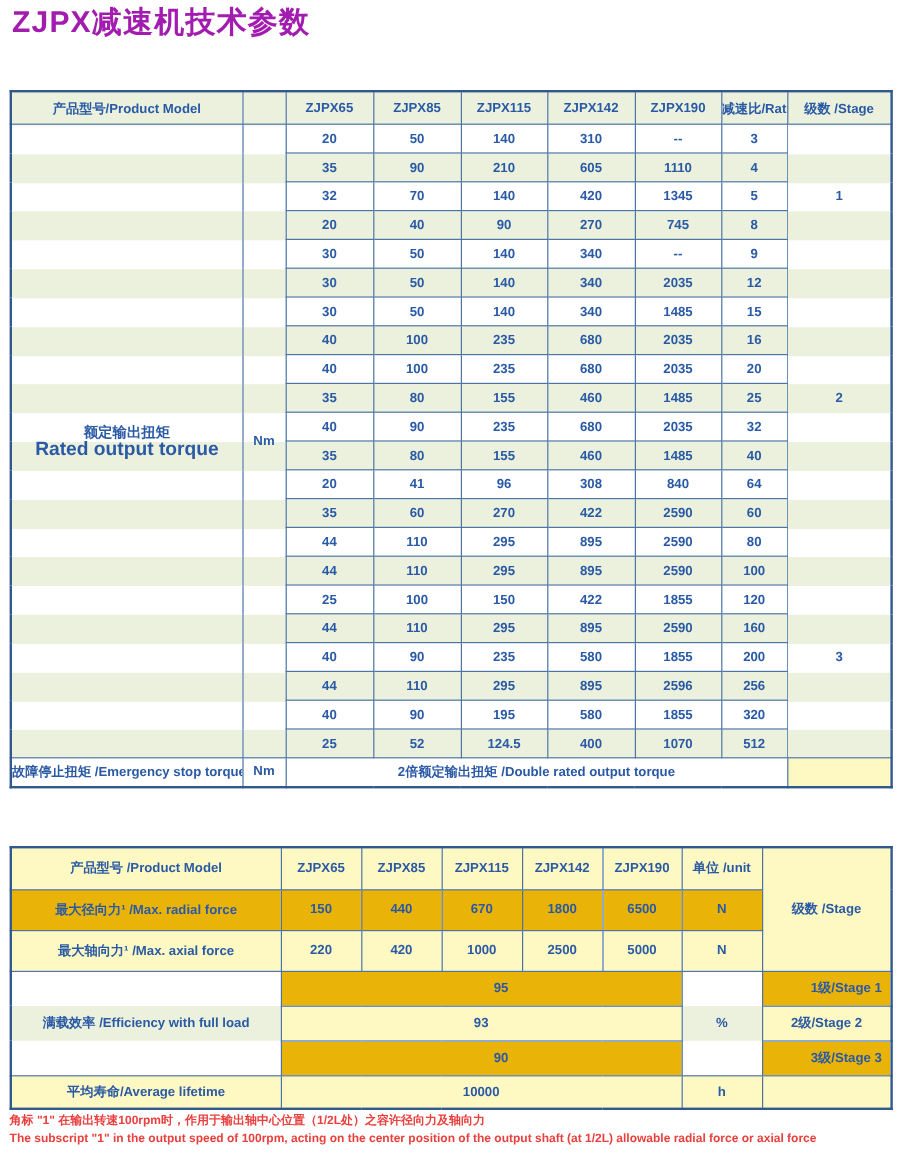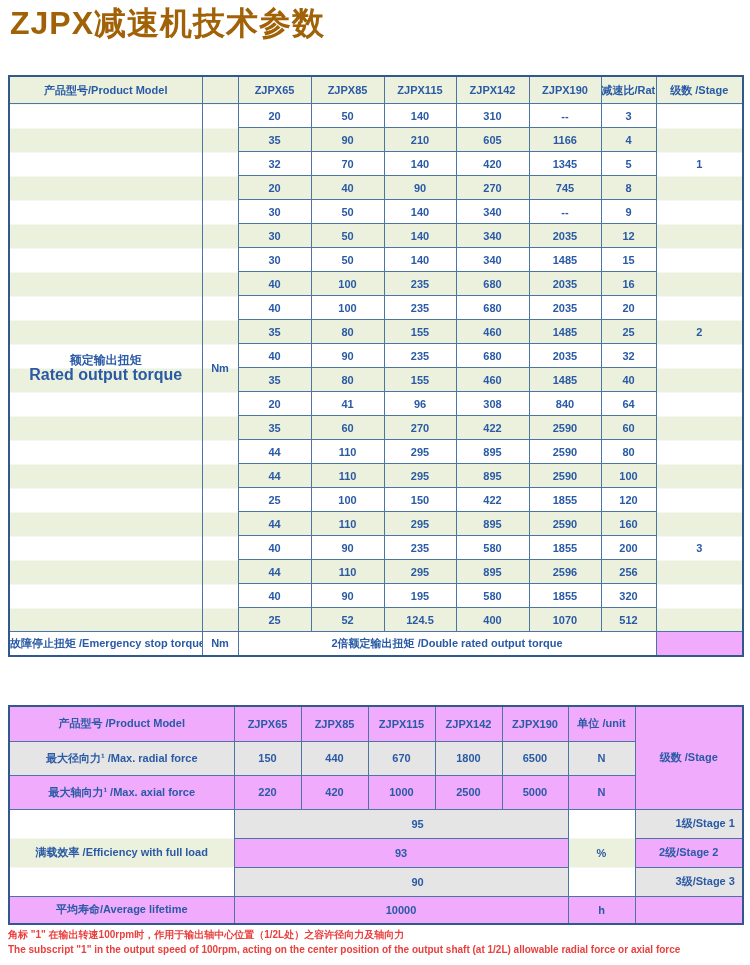--- a/index.html
+++ b/index.html
@@ -1,34 +1,34 @@
 <!DOCTYPE html>
 <html><head>
 <meta charset="utf-8">
 <style>
   html,body{margin:0;padding:0;background:#ffffff;}
   body{width:750px;height:965px;font-family:"Liberation Sans","DejaVu Sans",sans-serif;position:relative;overflow:hidden;}
   .page{position:relative;width:750px;height:965px;}
-  .title{position:absolute;left:10px;top:2px;margin:0;font-size:32px;font-weight:bold;color:#a16207;letter-spacing:1px;}
+  .title{position:absolute;left:10px;top:2px;margin:0;font-size:25px;font-weight:bold;color:#a21caf;letter-spacing:1px;}
   table{border-collapse:collapse;table-layout:fixed;position:absolute;left:8px;border:2px solid #31598e;}
   td,th{border:1px solid #4d74a3;color:#2a5aa5;font-size:11px;font-weight:bold;text-align:center;vertical-align:middle;padding:0;overflow:hidden;white-space:nowrap;}
   .t1{top:75px;width:734px;}
   .t2{top:705px;width:734px;}
   .t1 thead th{height:26px;background:#ebf1dd;margin-left:44px;}
   .t1 tbody tr{height:24px;}
   tbody[data-name="t1-body"] tr:nth-child(even){background:#ebf1dd;}
   tbody[data-name="t1-body"] tr:nth-child(odd){background:#ffffff;}
   .merged{background:repeating-linear-gradient(to bottom,#ffffff 0px,#ffffff 24px,#ebf1dd 24px,#ebf1dd 48px);}
   .stagec{position:relative;}
   .mark{position:absolute;left:0;right:0;height:24px;line-height:24px;text-align:center;}
   .t1 .lblzh{font-size:12px;line-height:15px;}
   .t1 .lblen{font-size:16px;line-height:14px;}
   .emg{height:28px;background:#ffffff;}
-  .bg-g{background:#f0abfc;}
-  .bg-w{background:#e5e5e5;padding-left:33px;}
+  .bg-g{background:#fef9c3;}
+  .bg-w{background:#eab308;padding-left:33px;}
   .h35{height:35px;}.h34{height:34px;}.h29{height:29px;}.h28{height:28px;margin-left:32px;}
   .stripe3{background:linear-gradient(to bottom,#ffffff 0px,#ffffff 29px,#ebf1dd 29px,#ebf1dd 58px,#ffffff 58px,#ffffff 87px);text-align:center;}
   .footnote{position:absolute;left:8px;top:927px;color:#e9403e;font-size:10px;font-weight:bold;line-height:15px;}
   .fn-en{font-size:10px;}
 </style>
 </head>
 <body>
 
 <div class="page" data-name="spec-sheet-page">
 
@@ -76,21 +76,21 @@
             <div data-name="stage-mark" class="mark" style="top: 48px;">1</div>
             <div data-name="stage-mark" class="mark" style="top: 216px;">2</div>
             <div data-name="stage-mark" class="mark" style="top: 432px;">3</div>
           </td>
         </tr>
         <tr data-name="t1-data-row">
           <td data-name="torque-value-cell">35</td>
           <td data-name="torque-value-cell">90</td>
           <td data-name="torque-value-cell">210</td>
           <td data-name="torque-value-cell">605</td>
-          <td data-name="torque-value-cell">1166</td>
+          <td data-name="torque-value-cell">1110</td>
           <td data-name="ratio-cell">4</td>
         </tr>
         <tr data-name="t1-data-row">
           <td data-name="torque-value-cell">32</td>
           <td data-name="torque-value-cell">70</td>
           <td data-name="torque-value-cell">140</td>
           <td data-name="torque-value-cell">420</td>
           <td data-name="torque-value-cell">1345</td>
           <td data-name="ratio-cell">5</td>
         </tr>

